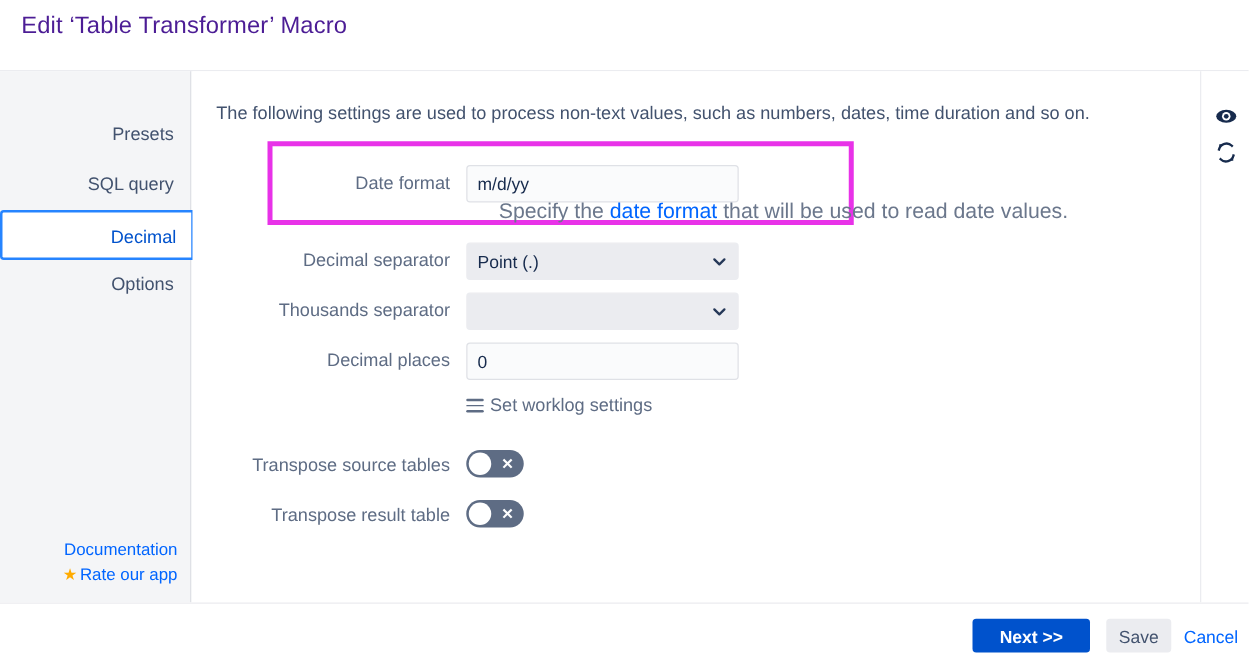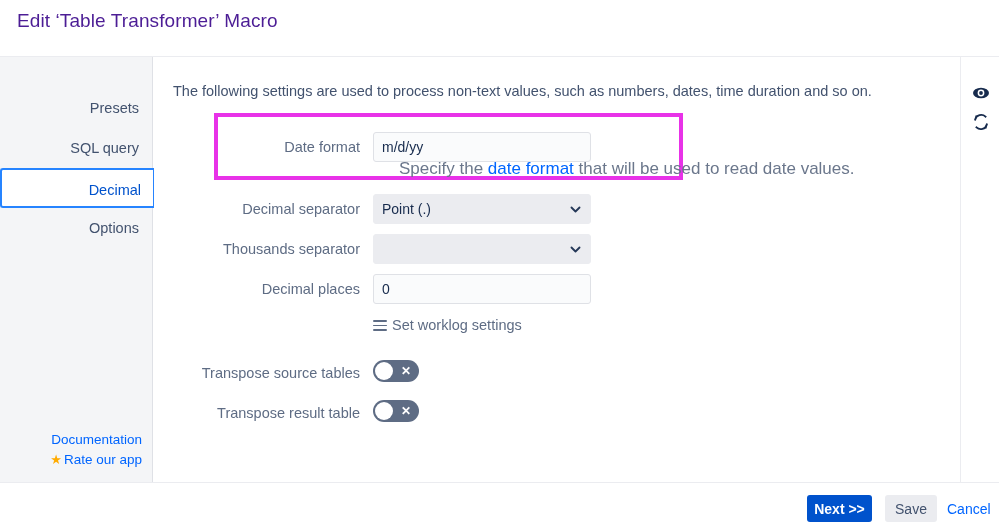--- a/index.html
+++ b/index.html
@@ -325,21 +325,21 @@
     font-size: 14px;
     text-align: center;
     cursor: pointer;
     box-sizing: border-box;
     font-family: "Liberation Sans", sans-serif;
     border: none;
     white-space: nowrap;
   }
   .btn-next {
     right: 127px;
-    width: 65px;
+    width: 94px;
     background: #0052cc;
     color: #ffffff;
     font-weight: 600;
   }
   .btn-save {
     right: 62px;
     width: 52px;
     background: #ebecf0;
     color: #42526e;
   }

